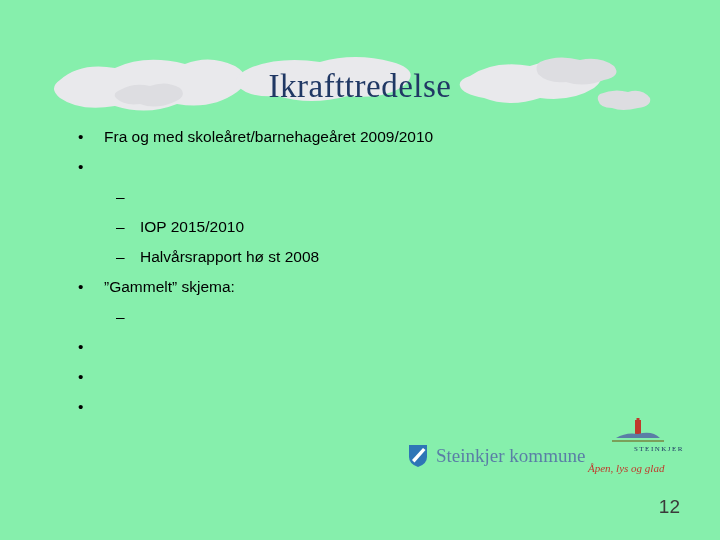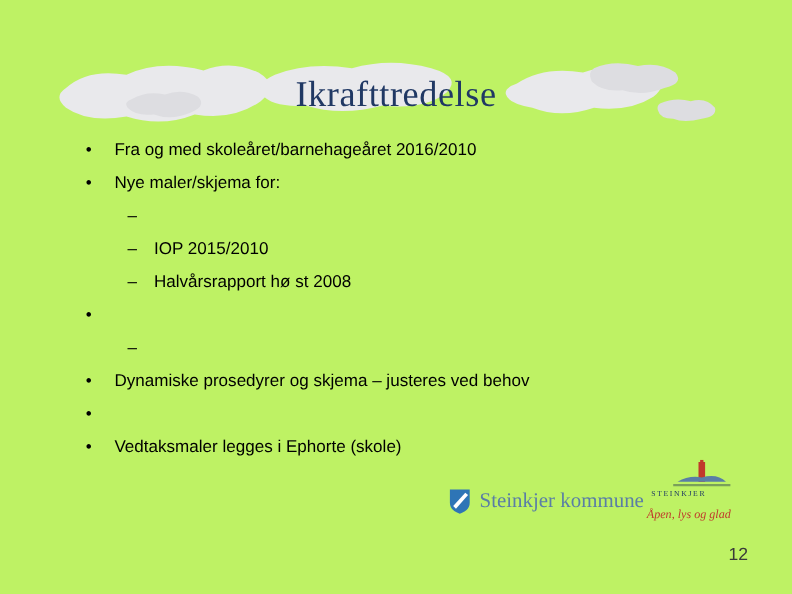--- a/index.html
+++ b/index.html
@@ -1,19 +1,19 @@
 <!DOCTYPE html>
 <html><head>
 <meta charset="utf-8">
 <style>
   html,body{margin:0;padding:0;}
   .slide{
     position:relative;
     width:720px;height:540px;
-    background:#bef264;
+    background:#86efac;
     overflow:hidden;
     font-family:"Liberation Sans", sans-serif;
   }
   .map-decoration{
     position:absolute;left:0;top:50px;width:720px;height:80px;
     pointer-events:none;
   }
   .slide-title{
     position:absolute;left:0;top:68px;width:720px;
     text-align:center;
@@ -39,39 +39,39 @@
   }
   .shield{width:20px;height:24px;margin-right:8px;}
   .kommune-label{
     font-family:"Liberation Serif", serif;
     font-size:19px;
     color:#5a7ea6;
     text-align:center;
   }
   .logo-box{
     position:absolute;left:592px;top:418px;width:92px;height:46px;
-    text-align:left;
+    text-align:right;
   }
   .logo-art{display:block;margin:0 auto;}
   .logo-title{
     font-family:"Liberation Serif", serif;
     font-size:7px;letter-spacing:1.5px;color:#1f3864;margin-top:1px;
   }
   .logo-tagline{
     position:absolute;left:588px;top:462px;width:100px;
     text-align:left;
     font-family:"Liberation Serif", serif;
     font-style:italic;
     font-size:11px;
     color:#c0392b;
   }
   .page-number{
     position:absolute;left:640px;top:496px;width:40px;
     text-align:right;
-    font-size:16px;color:#3a3a3a;
+    font-size:19px;color:#3a3a3a;
   }
 </style>
 </head>
 <body>
 
 <div class="slide">
 
   <svg class="map-decoration" viewBox="0 0 720 80">
     <g fill="#e9e9ec">
       <path d="M60 30 q20 -18 55 -12 q30 -14 70 -4 q25 -10 50 2 q20 12 2 26 q-25 18 -60 12 q-30 12 -62 2 q-35 6 -55 -8 q-12 -10 0 -18 z"></path>
@@ -83,53 +83,51 @@
       <path d="M540 12 q18 -8 40 -2 q20 -4 34 6 q8 10 -10 14 q-20 8 -38 2 q-18 2 -28 -8 q-4 -8 2 -12 z"></path>
       <path d="M600 44 q14 -6 28 -2 q14 -4 22 6 q2 8 -12 10 q-16 4 -26 0 q-12 0 -14 -8 q-1 -4 2 -6 z"></path>
     </g>
   </svg>
 
   <div class="slide-title">Ikrafttredelse</div>
 
   <div class="bullets">
     <div class="row l1">
       <span class="marker">•</span>
-      <span class="txt">Fra og med skoleåret/barnehageåret 2016/2010</span>
+      <span class="txt">Fra og med skoleåret/barnehageåret 2009/2010</span>
     </div>
     <div class="row l1">
       <span class="marker">•</span>
-      <span class="txt">Nye maler/skjema for:</span>
     </div>
     <div class="row l2">
       <span class="marker">–</span>
     </div>
     <div class="row l2">
       <span class="marker">–</span>
       <span class="txt">IOP 2015/2010</span>
     </div>
     <div class="row l2">
       <span class="marker">–</span>
       <span class="txt">Halvårsrapport hø st 2008</span>
     </div>
     <div class="row l1">
       <span class="marker">•</span>
+      <span class="txt">”Gammelt” skjema:</span>
     </div>
     <div class="row l2">
       <span class="marker">–</span>
     </div>
     <div class="row l1">
       <span class="marker">•</span>
-      <span class="txt">Dynamiske prosedyrer og skjema – justeres ved behov</span>
     </div>
     <div class="row l1">
       <span class="marker">•</span>
     </div>
     <div class="row l1">
       <span class="marker">•</span>
-      <span class="txt">Vedtaksmaler legges i Ephorte (skole)</span>
     </div>
   </div>
 
   <div class="footer">
 
     <div class="kommune">
       <svg class="shield" viewBox="0 0 20 24">
         <path d="M1 1 h18 v12 q0 7 -9 10 q-9 -3 -9 -10 z" fill="#2e75b6"></path>
         <path d="M4 16 L15 4 l2.5 2 L6.5 18.5 z" fill="#ffffff"></path>
       </svg>

